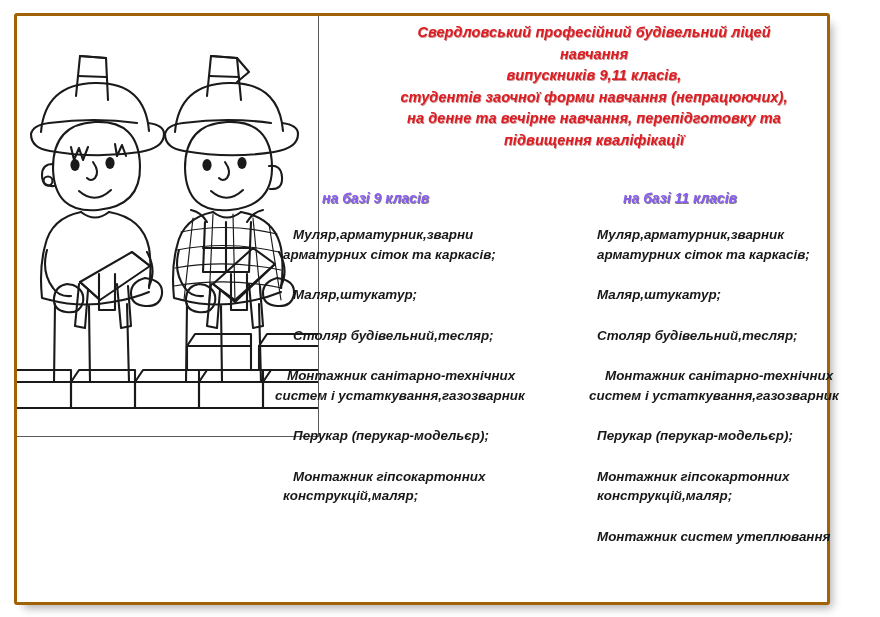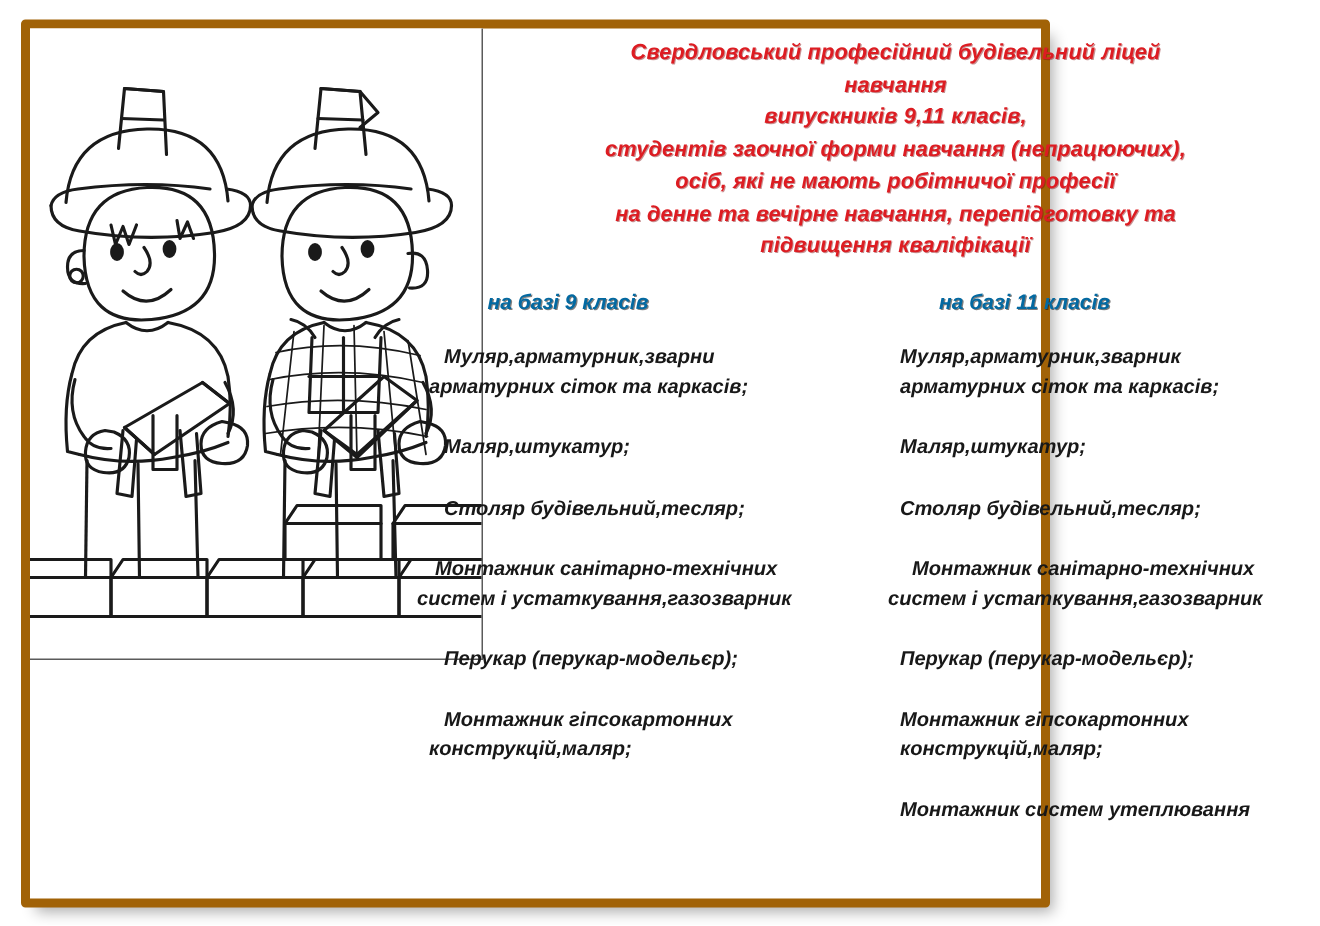--- a/index.html
+++ b/index.html
@@ -14,24 +14,24 @@
     background: #ffffff;
     overflow: hidden;
     font-family: "Liberation Sans", sans-serif;
   }
 
   
   #card {
     position: absolute;
     left: 14px;
     top: 13px;
-    width: 686px;
+    width: 816px;
     height: 592px;
     background: #ffffff;
-    border: 6px solid #a16207;
+    border: 3px solid #a16207;
     border-radius: 3px;
     box-shadow: 6px 7px 9px -4px rgba(0,0,0,0.32);
     box-sizing: border-box;
   }
 
   
   #illustration {
     position: absolute;
     left: 0px;
     top: 0px;
@@ -58,21 +58,21 @@
     font-size: 14.5px;
     line-height: 21.5px;
     letter-spacing: 0.1px;
     text-shadow: 0.7px 0.7px 0 rgba(130,10,14,0.45);
   }
   #invite .ln { display:block; white-space:nowrap; }
 
   
   .col-head {
     position: absolute;
-    color: #0369a1;
+    color: #8b5cf6;
     font-weight: bold;
     font-style: italic;
     font-size: 14px;
     white-space: nowrap;
     text-shadow: 0.8px 0.8px 0 rgba(20,20,20,0.55);
   }
   #head-left  { left: 305px; top: 174px; }
   #head-right { left: 606px; top: 174px; }
 
   
@@ -242,21 +242,20 @@
           <path d="M246 366 l64 0"></path>
         </g>
       </svg>
     </div>
 
     <div id="invite">
       <span class="ln">Свердловський професійний будівельний ліцей</span>
       <span class="ln">навчання</span>
       <span class="ln">випускників 9,11 класів,</span>
       <span class="ln">студентів заочної форми навчання (непрацюючих),</span>
-      <span class="ln">осіб, які не мають робітничої професії</span>
       <span class="ln">на денне та вечірне навчання, перепідготовку та</span>
       <span class="ln">підвищення кваліфікації</span>
     </div>
 
     <div class="col-head" id="head-left">на базі 9 класів</div>
     <div class="col-head" id="head-right">на базі 11 класів</div>
 
     <div class="prof-list" id="list-left">
       <div class="prof-item pad2">
         <span class="l1">Муляр,арматурник,зварни</span>

